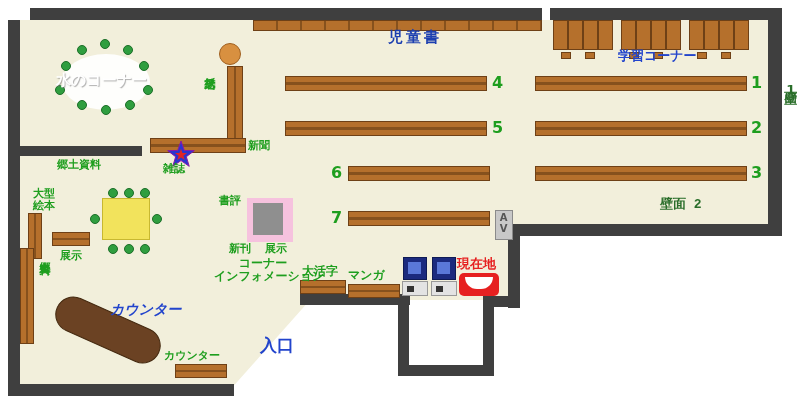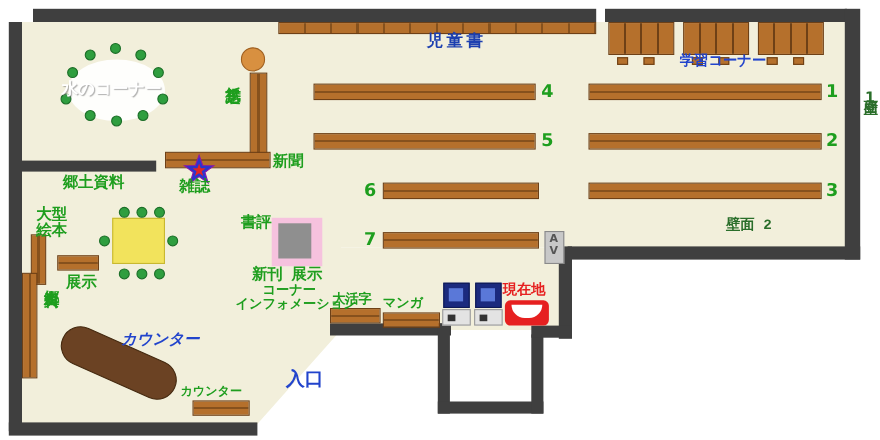--- a/index.html
+++ b/index.html
@@ -12,21 +12,21 @@
          border:1px solid #6e4016;box-sizing:border-box;}
   .shelf-v{position:absolute;background:linear-gradient(90deg,#b5702c 42%,#86511d 42%,#86511d 58%,#b5702c 58%);
          border:1px solid #6e4016;box-sizing:border-box;}
   .desk{position:absolute;background:repeating-linear-gradient(90deg,#b5702c 0 13px,#6e4016 13px 15px);
         border:1px solid #6e4016;box-sizing:border-box;}
   .wallshelf{position:absolute;background:repeating-linear-gradient(90deg,#b5702c 0 22px,#86511d 22px 24px);
         border:1px solid #6e4016;box-sizing:border-box;}
   .stool{position:absolute;background:#b5702c;border:1px solid #6e4016;box-sizing:border-box;}
   .chair{position:absolute;width:10px;height:10px;border-radius:50%;background:#2f9e3f;border:1px solid #1c6e28;box-sizing:border-box;}
   .lbl{position:absolute;font-weight:bold;white-space:nowrap;line-height:1.1;}
-  .g{color:#1e9e1e;font-size:14px;}
+  .g{color:#1e9e1e;font-size:11px;}
   .dg{color:#2a6e2a;font-size:13px;}
   .b{color:#2244cc;font-size:13px;}
   .n{color:#1e9e1e;font-size:16px;}
   .vert{writing-mode:vertical-rl;text-orientation:upright;letter-spacing:1px;white-space:normal;}
 </style>
 </head>
 <body>
 
 <div class="stage">
 

